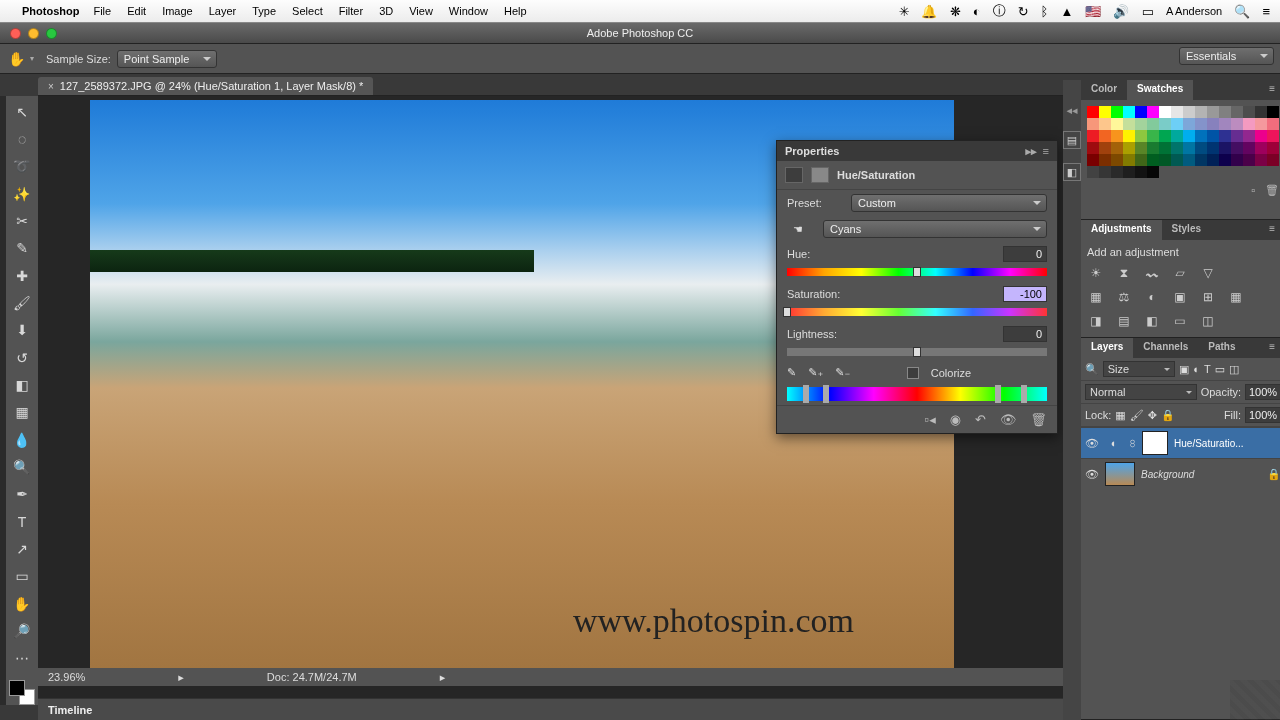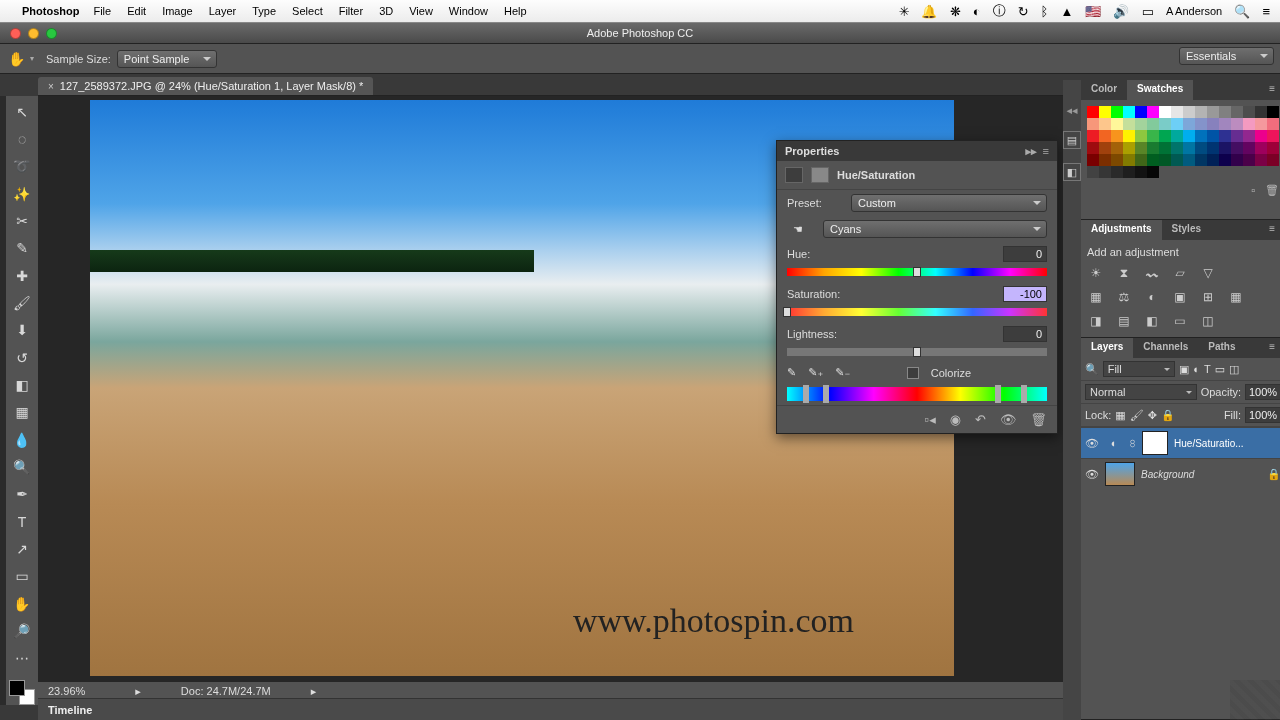--- a/index.html
+++ b/index.html
@@ -34,21 +34,21 @@
 .leftstrip { width:6px; background:#2b2b2b;}
 .toolbox { width:32px; background:#535353; display:flex; flex-direction:column; align-items:center; padding-top:4px; gap:4px;}
 .toolbox .t { width:24px; height:24px; display:flex; align-items:center; justify-content:center; color:#d8d8d8; font-size:14px; border-radius:2px;}
 .toolbox .swatch { margin-top:6px; width:26px; height:26px; position:relative;}
 .toolbox .swatch .fg{position:absolute;width:16px;height:16px;background:#000;border:1px solid #999;top:0;left:0;}
 .toolbox .swatch .bg{position:absolute;width:16px;height:16px;background:#fff;border:1px solid #999;bottom:0;right:0;}
 .canvaswrap { flex:1; background:#262626; position:relative; overflow:hidden;}
 .canvas { position:absolute; top:4px; left:52px; width:864px; height:576px; background:linear-gradient(to bottom,#1f7bd8 0%,#4fa4e8 18%,#a9cfee 26%,#e9eef0 32%,#7aa69d 42%,#c9a477 50%,#b88a55 70%,#a07440 100%);}
 .canvas .trees{position:absolute;top:150px;left:0;right:420px;height:22px;background:linear-gradient(to bottom,#163a1a,#0c2410);}
 .canvas .wm{position:absolute;bottom:36px;right:100px;font-size:34px;color:#222;font-family:Georgia,serif;}
-.statusbar{position:absolute;left:0;right:0;bottom:20px;height:18px;background:#535353;display:flex;align-items:center;padding:0 10px;color:#ddd;}
+.statusbar{position:absolute;left:0;right:0;bottom:34px;height:18px;background:#535353;display:flex;align-items:center;padding:0 10px;color:#ddd;gap:43px;}
 .statusbar .zoom{margin-right:50px;}
 .timeline{position:absolute;left:0;right:0;bottom:0;height:22px;background:#4a4a4a;display:flex;align-items:center;padding:0 10px;color:#eee;font-weight:bold;border-top:1px solid #333;}
 
 .dockcol { position:absolute; right:0; top:80px; width:217px; bottom:0; display:flex;}
 .dockcollapsed { width:24px; background:#454545; display:flex; flex-direction:column; align-items:center; gap:14px; padding-top:24px;}
 .dockcollapsed .c{width:18px;height:18px;border:1px solid #777;color:#ccc;display:flex;align-items:center;justify-content:center;font-size:11px;}
 .panels { flex:1; display:flex; flex-direction:column;}
 .panel { background:#535353; border-bottom:1px solid #222;}
 .panel .tabs { height:20px; background:#393939; display:flex;}
 .panel .tab { padding:3px 10px; color:#bbb; font-size:10px; font-weight:bold;}
@@ -417,21 +417,21 @@
     <div class="panel" style="flex:1;">
       <div class="tabs">
         <div class="tab act">Layers</div>
         <div class="tab">Channels</div>
         <div class="tab">Paths</div>
         <div style="flex:1"></div>
           <div class="tab">≡</div>
       </div>
       <div class="layerctrl">
         <span>🔍</span>
-        <div class="pillsel" style="flex:.6">Fill</div>
+        <div class="pillsel" style="flex:.6">Size</div>
         <span>▣</span>
         <span>◐</span>
         <span>T</span>
         <span>▭</span>
         <span>◫</span>
       </div>
       <div class="layerctrl">
         <div class="pillsel">Normal</div>
         <span>Opacity:</span>
         <span class="numbox">100%</span>

